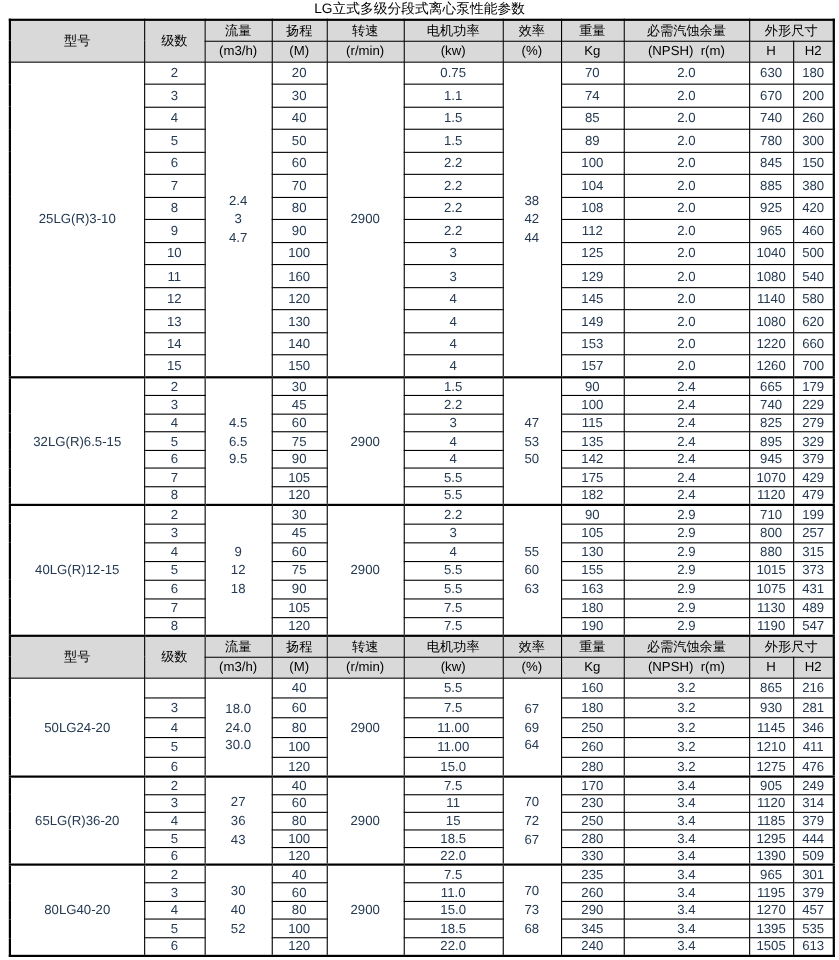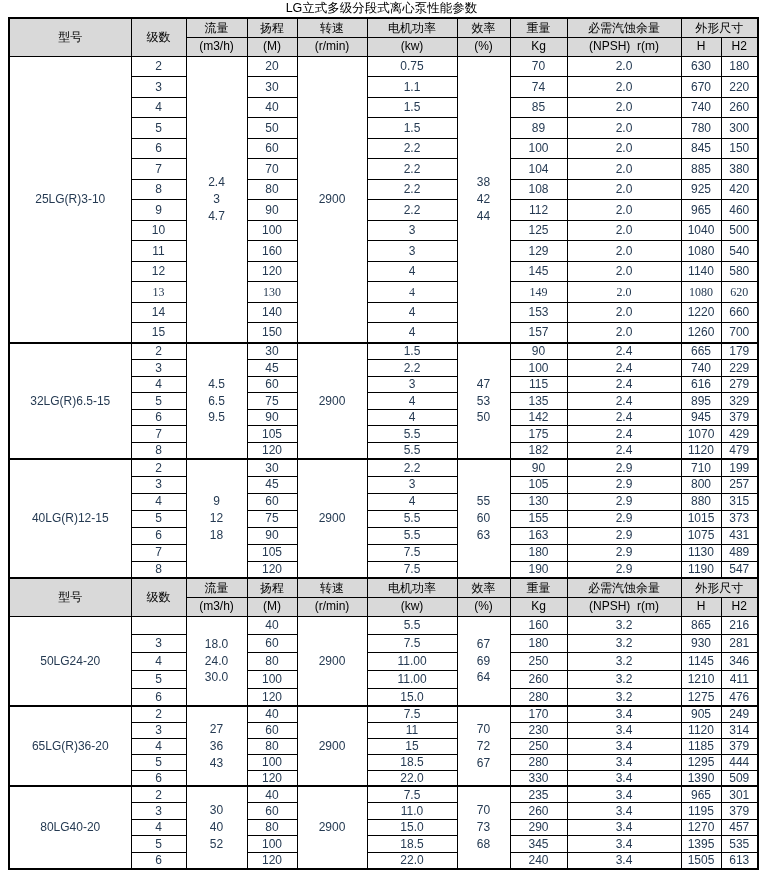--- a/index.html
+++ b/index.html
@@ -108,21 +108,21 @@
         <td>630</td>
         <td>180</td>
       </tr>
       <tr style="height: 20.5px;">
         <td>3</td>
         <td>30</td>
         <td>1.1</td>
         <td>74</td>
         <td>2.0</td>
         <td>670</td>
-        <td>220</td>
+        <td>200</td>
       </tr>
       <tr style="height: 20.5px;">
         <td>4</td>
         <td>40</td>
         <td>1.5</td>
         <td>85</td>
         <td>2.0</td>
         <td>740</td>
         <td>260</td>
       </tr>
@@ -191,21 +191,21 @@
       </tr>
       <tr style="height: 20.5px;">
         <td>12</td>
         <td>120</td>
         <td>4</td>
         <td>145</td>
         <td>2.0</td>
         <td>1140</td>
         <td>580</td>
       </tr>
-      <tr style="height: 20.5px; font-family: Liberation Serif, serif;">
+      <tr style="height: 20.5px;">
         <td>13</td>
         <td>130</td>
         <td>4</td>
         <td>149</td>
         <td>2.0</td>
         <td>1080</td>
         <td>620</td>
       </tr>
       <tr style="height: 20.5px;">
         <td>14</td>
@@ -250,21 +250,21 @@
         <td>2.4</td>
         <td>740</td>
         <td>229</td>
       </tr>
       <tr style="height: 16.6px;">
         <td>4</td>
         <td>60</td>
         <td>3</td>
         <td>115</td>
         <td>2.4</td>
-        <td>616</td>
+        <td>825</td>
         <td>279</td>
       </tr>
       <tr style="height: 16.6px;">
         <td>5</td>
         <td>75</td>
         <td>4</td>
         <td>135</td>
         <td>2.4</td>
         <td>895</td>
         <td>329</td>

